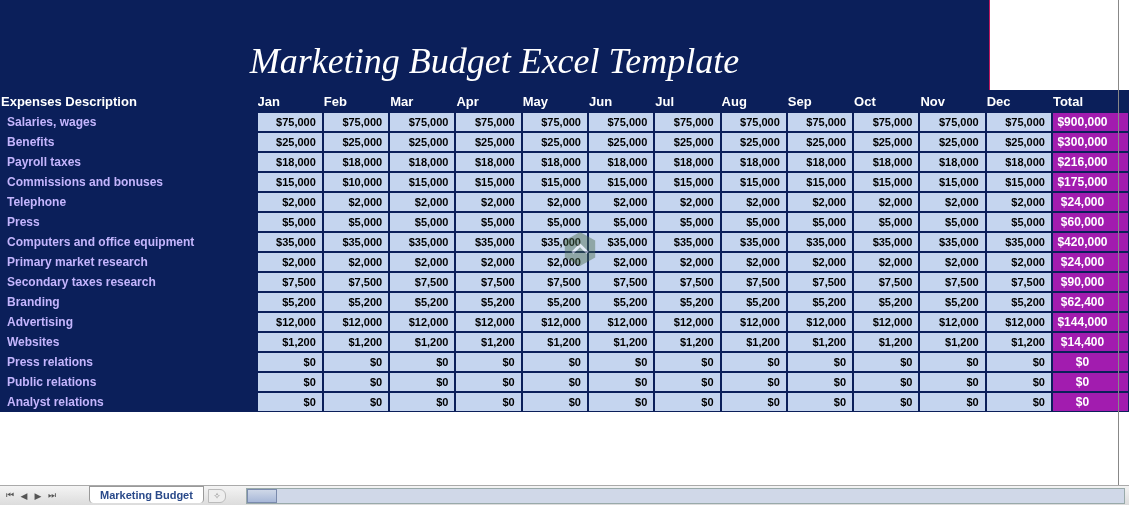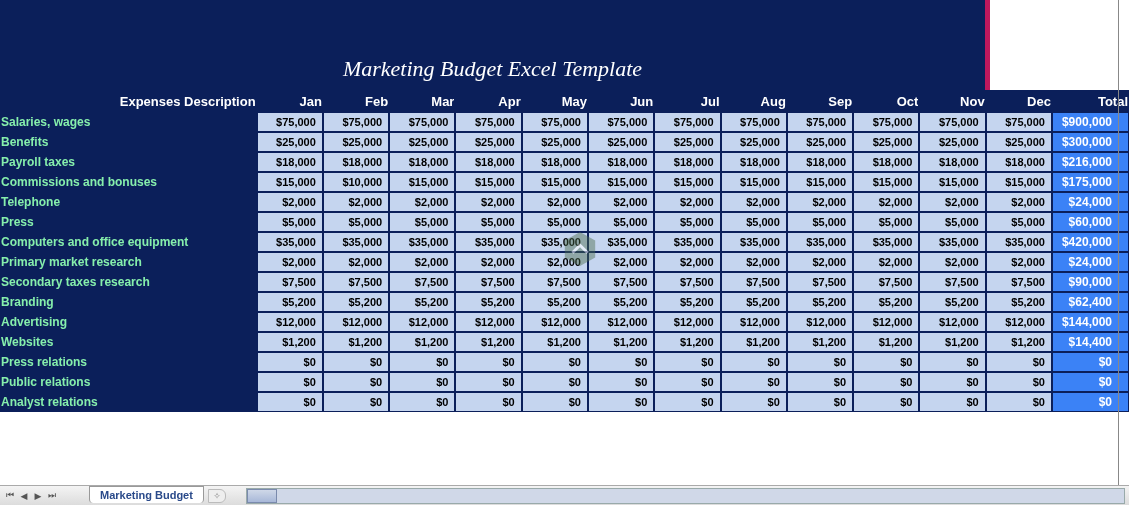--- a/index.html
+++ b/index.html
@@ -19,23 +19,23 @@
   }
   .title-bar {
     background: #0b1f5a;
     color: #ffffff;
     height: 90px;
     display: flex;
     align-items: flex-end;
     justify-content: center;
     font-family: "Lucida Calligraphy", "Brush Script MT", cursive;
     font-style: italic;
-    font-size: 22px;
+    font-size: 36px;
     padding-bottom: 8px;
-    border-right: 5px solid #be185d;
+    border-right: 1px solid #be185d;
     width: 990px;
   }
   .title-wrap {
     display:flex;
   }
   .title-side {
     background:#ffffff;
     height:90px;
     flex:1;
   }
@@ -49,46 +49,47 @@
     font-size: 11px;
     height: 20px;
     border: 1px solid #0b1f5a;
     white-space: nowrap;
     overflow: hidden;
   }
   thead th {
     background: #0b1f5a;
     color: #ffffff;
     font-weight: bold;
-    text-align: right;
+    text-align: left;
     font-size: 13px;
     height: 22px;
   }
   .desc-col { width: 240px; }
   .month-col { width: 62px; }
   .total-col { width: 72px; }
   tbody td.desc {
     background: #0b1f5a;
-    color: #86efac;
+    color: #c4b5fd;
     font-weight: bold;
     text-align: left;
+    padding-left: 6px;
     font-size: 12px;
   }
   tbody td.val {
     background: #c5d5ef;
     color: #000000;
     text-align: right;
     padding-right: 6px;
     font-weight: bold;
     font-size: 11px;
   }
   tbody td.total {
-    background: #3b82f6;
+    background: #a21caf;
     color: #ffffff;
-    text-align: right;
+    text-align: center;
     padding-right: 16px;
     font-weight: bold;
     font-size: 12px;
   }
   .bottom-bar {
     position: absolute;
     bottom: 0;
     left: 0;
     right: 0;
     height: 20px;

